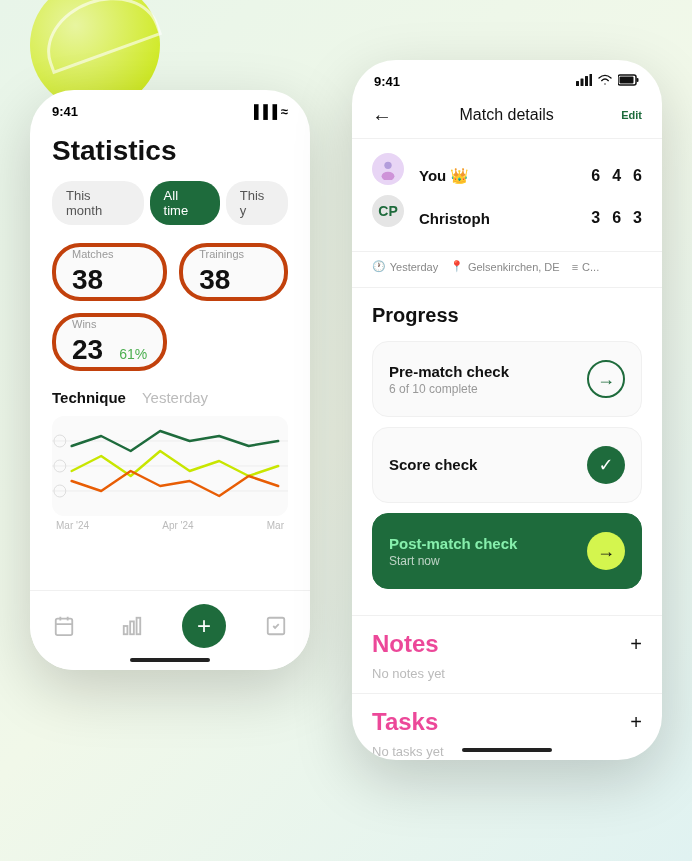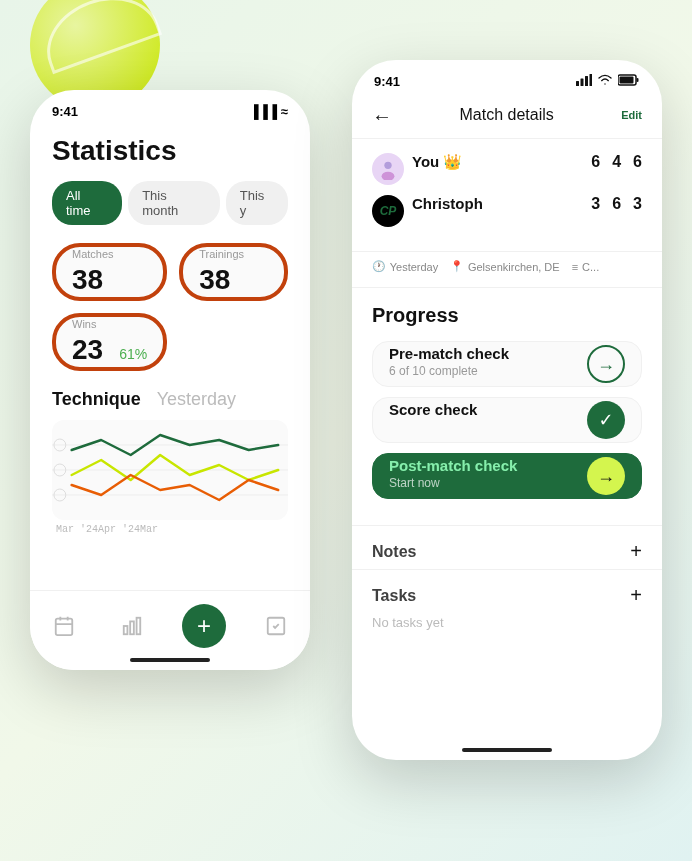--- a/index.html
+++ b/index.html
@@ -134,21 +134,21 @@
       margin-bottom: 10px;
     }
 
     .chart-tabs {
       display: flex;
       gap: 16px;
       margin-bottom: 10px;
     }
 
     .chart-tab {
-      font-size: 18px;
+      font-size: 15px;
       font-weight: 600;
       color: #111;
     }
 
     .chart-tab.inactive {
       color: #bbb;
       font-weight: 400;
     }
 
     .chart-area {
@@ -159,25 +159,24 @@
       overflow: hidden;
     }
 
     .chart-area svg {
       width: 100%;
       height: 100%;
     }
 
     .chart-labels {
       display: flex;
-      justify-content: flex-start;
+      justify-content: space-between;
       padding: 4px 4px 0;
       font-size: 10px;
       color: #bbb;
-      font-family: Liberation Mono, monospace;
     }
 
     
     .bottom-nav {
       position: absolute;
       bottom: 0;
       left: 0;
       right: 0;
       height: 80px;
       background: #fff;
@@ -268,43 +267,43 @@
     }
 
     
     .match-players {
       padding: 14px 20px;
       border-bottom: 1px solid #f0f0f0;
     }
 
     .player-row {
       display: flex;
-      align-items: flex-start;
+      align-items: flex-end;
       margin-bottom: 10px;
+      gap: 7px;
     }
 
     .player-avatar {
       width: 32px;
       height: 32px;
       border-radius: 50%;
       background: #e8d5f5;
       display: flex;
       align-items: center;
       justify-content: center;
       font-size: 14px;
       margin-right: 8px;
       overflow: hidden;
     }
 
     .player-avatar.cp {
-      background: #000000;
+      background: #e5e5e5;
       color: #1e6b3c;
-      font-size: 12px;
+      font-size: 14px;
       font-weight: 700;
-      font-style: italic;
     }
 
     .player-name {
       font-size: 15px;
       font-weight: 600;
       color: #111;
       flex: 1;
     }
 
     .score-nums {
@@ -338,24 +337,24 @@
     .section-title {
       font-size: 20px;
       font-weight: 700;
       color: #111;
       margin-bottom: 14px;
     }
 
     .progress-card {
       background: #fafafa;
       border-radius: 16px;
-      padding: 3px 16px;
+      padding: 18px 16px;
       margin-bottom: 10px;
       display: flex;
-      align-items: flex-start;
+      align-items: center;
       justify-content: space-between;
       border: 1px solid #f0f0f0;
     }
 
     .progress-card.active {
       background: #1e6b3c;
       border-color: #1e6b3c;
     }
 
     .progress-card-left .card-title {
@@ -406,23 +405,23 @@
     
     .section-row {
       display: flex;
       justify-content: space-between;
       align-items: center;
       padding: 14px 20px 6px;
       border-top: 1px solid #f0f0f0;
     }
 
     .section-row-title {
-      font-size: 16px;
+      font-size: 24px;
       font-weight: 700;
-      color: #404040;
+      color: #ec4899;
     }
 
     .section-row-add {
       font-size: 20px;
       color: #111;
     }
 
     .section-empty {
       padding: 2px 20px 12px;
       font-size: 13px;
@@ -450,22 +449,22 @@
   <div class="status-bar">
     <span>9:41</span>
     <span>▐▐▐ ≈</span>
   </div>
 
   <div class="content">
 
     <div class="stats-title">Statistics</div>
 
     <div class="filter-tabs">
+      <div class="filter-tab">This month</div>
       <div class="filter-tab active">All time</div>
-      <div class="filter-tab">This month</div>
       <div class="filter-tab">This y</div>
     </div>
 
     <div class="stats-grid">
       <div class="stat-card">
         <div class="stat-label">Matches</div>
         <div class="stat-value">38</div>
       </div>
       <div class="stat-card">
         <div class="stat-label">Trainings</div>
@@ -640,20 +639,21 @@
         <div class="card-sub">Start now</div>
       </div>
       <div class="progress-btn yellow">→</div>
     </div>
   </div>
 
   <div class="section-row">
     <span class="section-row-title">Notes</span>
     <span class="section-row-add">+</span>
   </div>
+  <div class="section-empty">No notes yet</div>
 
   <div class="section-row">
     <span class="section-row-title">Tasks</span>
     <span class="section-row-add">+</span>
   </div>
   <div class="section-empty">No tasks yet</div>
 
   <div class="home-indicator-right"></div>
 </div>
 

